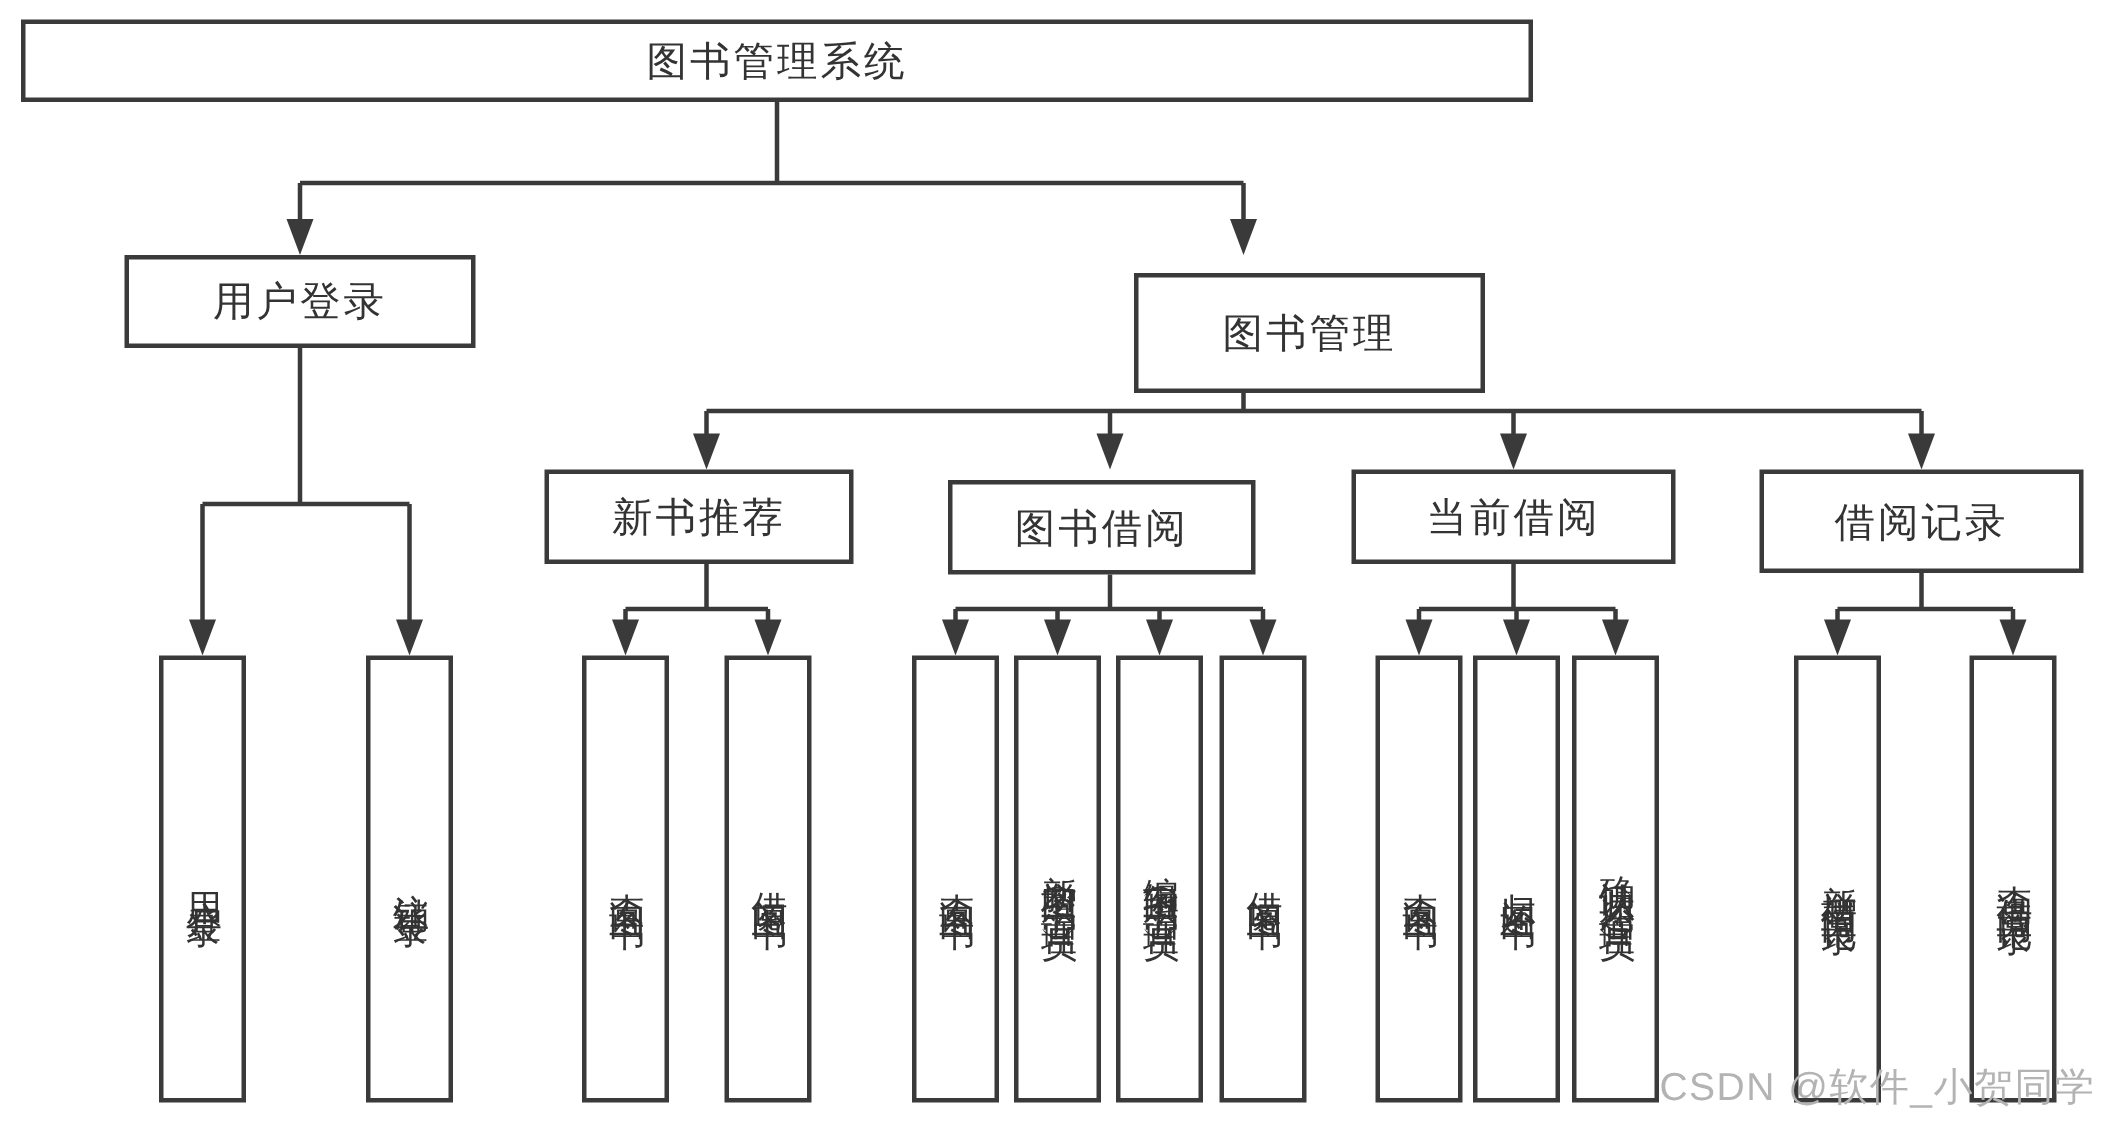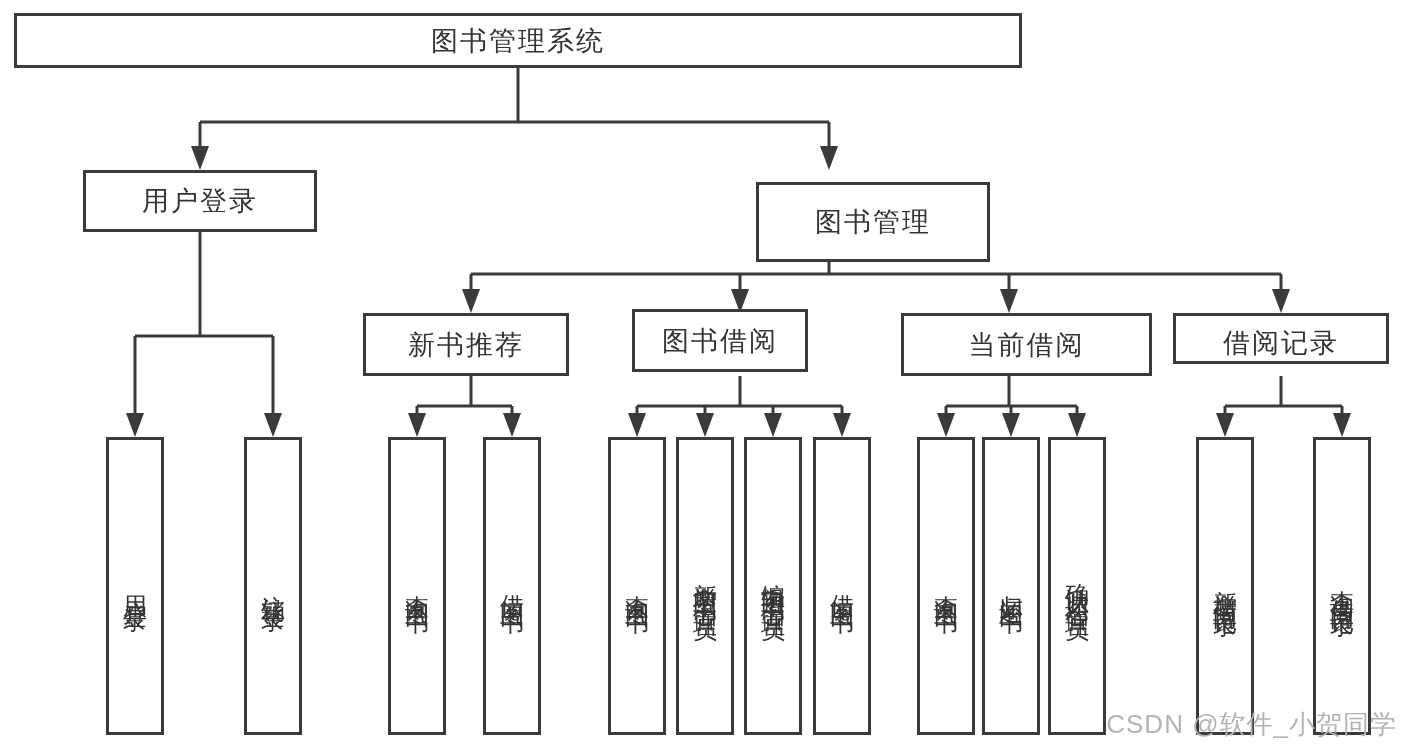--- a/index.html
+++ b/index.html
@@ -109,27 +109,27 @@
   <div class="box" style="left:83px; top:170px; width:234px; height:62px;">
     <span class="hlabel">用户登录</span>
   </div>
   <div class="box" style="left:712px; top:182px; width:234px; height:80px;margin-left:44px;">
     <span class="hlabel">图书管理</span>
   </div>
 
   <div class="box" style="left:363px; top:313px; width:206px; height:63px;">
     <span class="hlabel">新书推荐</span>
   </div>
-  <div class="box" style="left:632px; top:309px; width:176px; height:63px;">
+  <div class="box" style="left:632px; top:320px; width:205px; height:63px;">
     <span class="hlabel">图书借阅</span>
   </div>
-  <div class="box" style="left:901px; top:313px; width:251px; height:63px;">
+  <div class="box" style="left:901px; top:313px; width:216px; height:63px;">
     <span class="hlabel">当前借阅</span>
   </div>
-  <div class="box" style="left:1173px; top:313px; width:216px; height:51px;align-items:flex-end;">
+  <div class="box" style="left:1173px; top:313px; width:216px; height:69px;">
     <span class="hlabel">借阅记录</span>
   </div>
 
   <div class="box" style="left:106px; top:437px; width:58px; height:298px;">
     <span class="vlabel">用户登录</span>
   </div>
   <div class="box" style="left:244px; top:437px; width:58px; height:298px;">
     <span class="vlabel">注销登录</span>
   </div>
 

